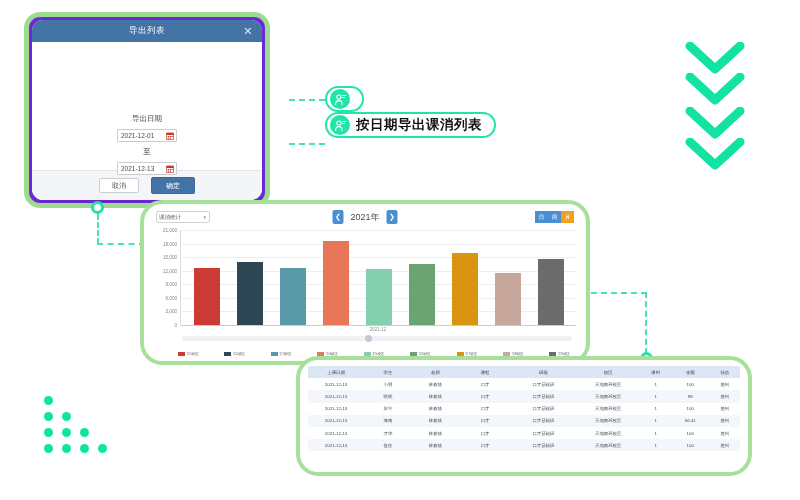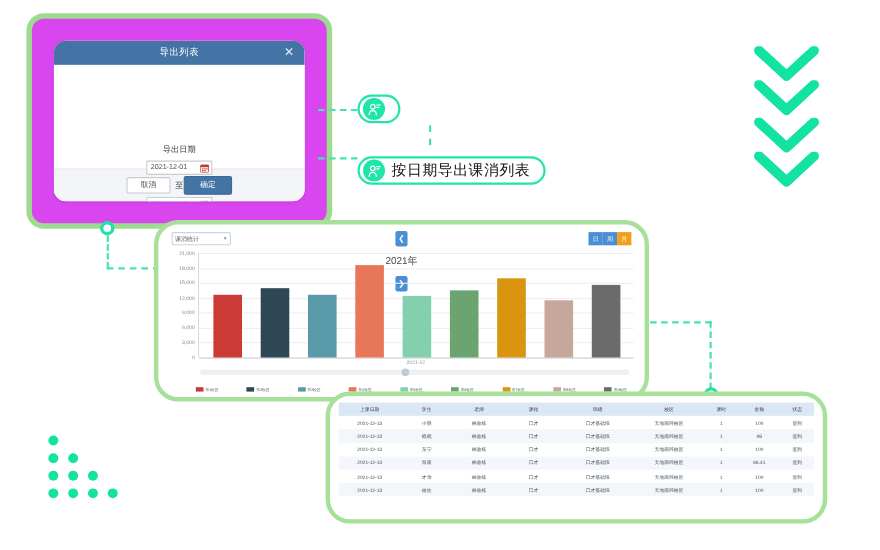--- a/index.html
+++ b/index.html
@@ -15,23 +15,23 @@
   .chevrons { position: absolute; left: 684px; top: 42px; width: 100px; height: 135px; }
   .chev { position: absolute; left: 0; width: 62px; height: 34px; }
   .chev svg { display: block; }
 
   
   .dotgrid { position: absolute; left: 44px; top: 396px; width: 90px; height: 64px; }
   .dot { position: absolute; width: 9px; height: 9px; border-radius: 50%; background: #12e3a2; }
 
   
   .dlg-frame {
-    position: absolute; left: 24px; top: 12px; width: 278px; height: 196px;
-    border: 5px solid #9ddc8f; border-radius: 16px; background: #d946ef;
-    padding: 20px;
+    position: absolute; left: 24px; top: 12px; width: 246px; height: 196px;
+    border: 5px solid #9ddc8f; border-radius: 16px; background: #6d28d9;
+    padding: 3px;
   }
   .dlg {
     position: relative; width: 100%; height: 100%;
     background: #fdfdfd; border-radius: 11px; overflow: hidden;
     display: flex; flex-direction: column;
     box-shadow: 0 1px 3px rgba(0,0,0,.08);
   }
   .dlg-title {
     height: 22px; background: #4474a6; color: #ffffff;
     display: flex; align-items: center; justify-content: center;
@@ -98,21 +98,21 @@
   .chart-top { position: relative; height: 16px; }
   .selector {
     position: absolute; left: 4px; top: 1px; width: 54px; height: 12px;
     border: 1px solid #cfd3d8; border-radius: 2px; background: #fff;
     display: flex; align-items: center; padding: 0 2px;
     font-size: 5.5px; color: #555;
   }
   .selector .cv { position: absolute; right: 3px; font-size: 5px; color: #8a8f96; }
   .yearnav {
     position: absolute; left: 50%; transform: translateX(-50%); top: 0px;
-    display: flex; align-items: center; gap: 7px; flex-direction: column;
+    display: flex; align-items: center; gap: 7px;
   }
   .navbtn {
     width: 11px; height: 14px; background: #4a8fd4; border-radius: 2px;
     color: #fff; font-size: 7px; display: flex; align-items: center; justify-content: center;
     cursor: pointer;
   }
   .yeartxt { font-size: 9px; color: #4a4a4a; }
   .toggles { position: absolute; right: 4px; top: 1px; display: flex; }
   .tg {
     width: 13px; height: 12px; display: flex; align-items: center; justify-content: center;
@@ -281,21 +281,21 @@
     <span class="pill-ic">
       <svg width="13" height="13" viewBox="0 0 16 16">
         <circle cx="6" cy="5" r="2.6" fill="none" stroke="#ffffff" stroke-width="1.3"></circle>
         <path d="M2 14 c0-3 2-4.6 4-4.6 s4 1.6 4 4.6" fill="none" stroke="#ffffff" stroke-width="1.3" stroke-linecap="round"></path>
         <line x1="10.5" y1="3" x2="14.5" y2="3" stroke="#ffffff" stroke-width="1.3" stroke-linecap="round"></line>
         <line x1="10.5" y1="5.6" x2="13" y2="5.6" stroke="#ffffff" stroke-width="1.3" stroke-linecap="round"></line>
       </svg>
     </span>
   </div>
 
-  <div class="pill" style="left:325px; top:142px;">
+  <div class="pill" style="left:325px; top:112px;font-weight:bold;">
     <span class="pill-ic">
       <svg width="13" height="13" viewBox="0 0 16 16">
         <circle cx="6" cy="5" r="2.6" fill="none" stroke="#ffffff" stroke-width="1.3"></circle>
         <path d="M2 14 c0-3 2-4.6 4-4.6 s4 1.6 4 4.6" fill="none" stroke="#ffffff" stroke-width="1.3" stroke-linecap="round"></path>
         <line x1="10.5" y1="3" x2="14.5" y2="3" stroke="#ffffff" stroke-width="1.3" stroke-linecap="round"></line>
         <line x1="10.5" y1="5.6" x2="13" y2="5.6" stroke="#ffffff" stroke-width="1.3" stroke-linecap="round"></line>
       </svg>
     </span>
     <span class="pill-txt">按日期导出课消列表</span>
   </div>

